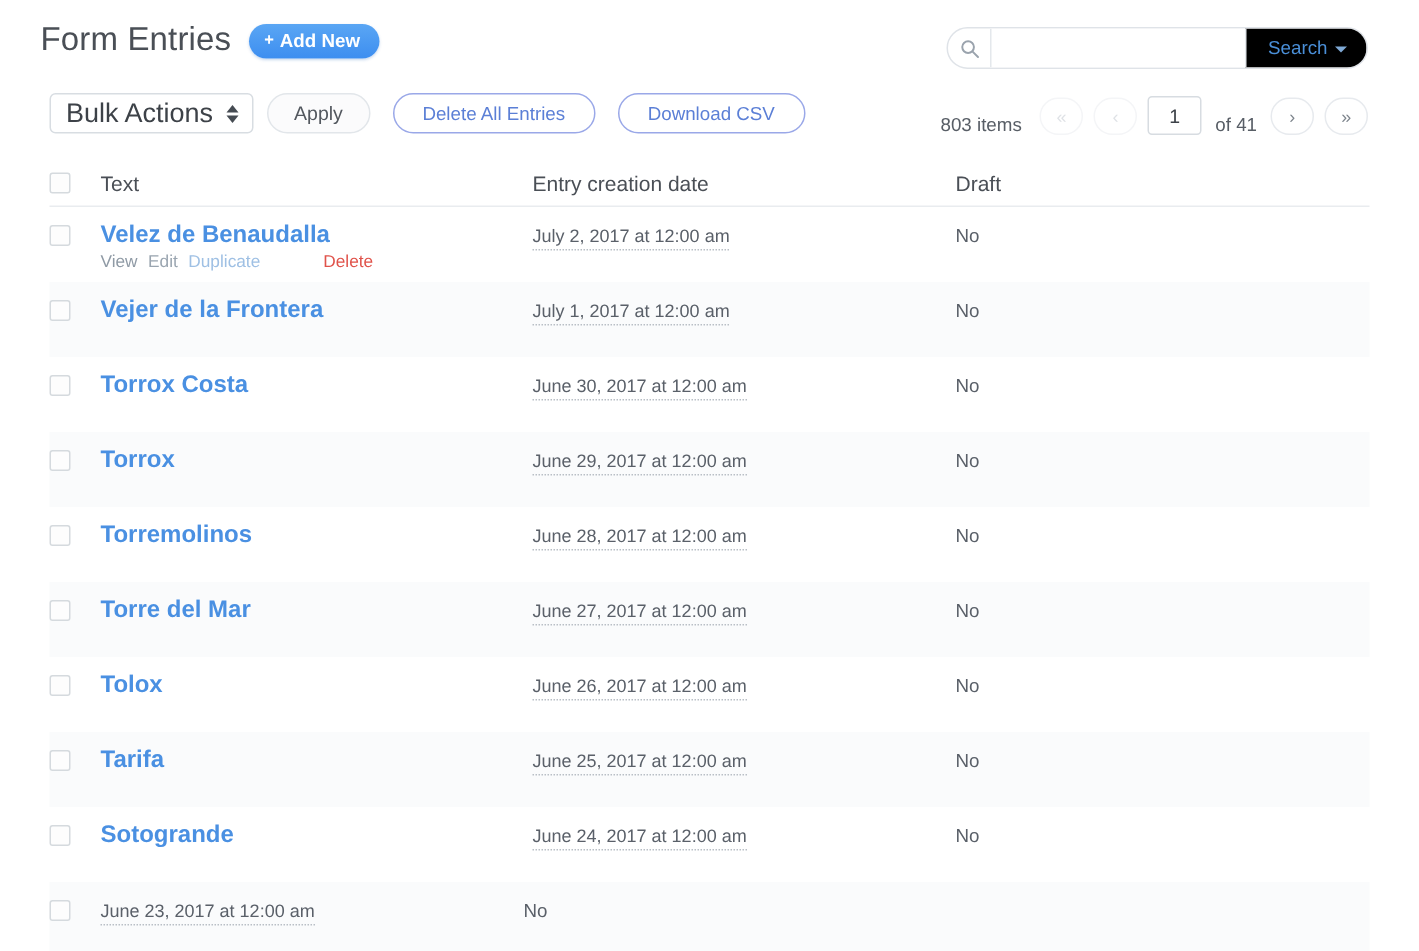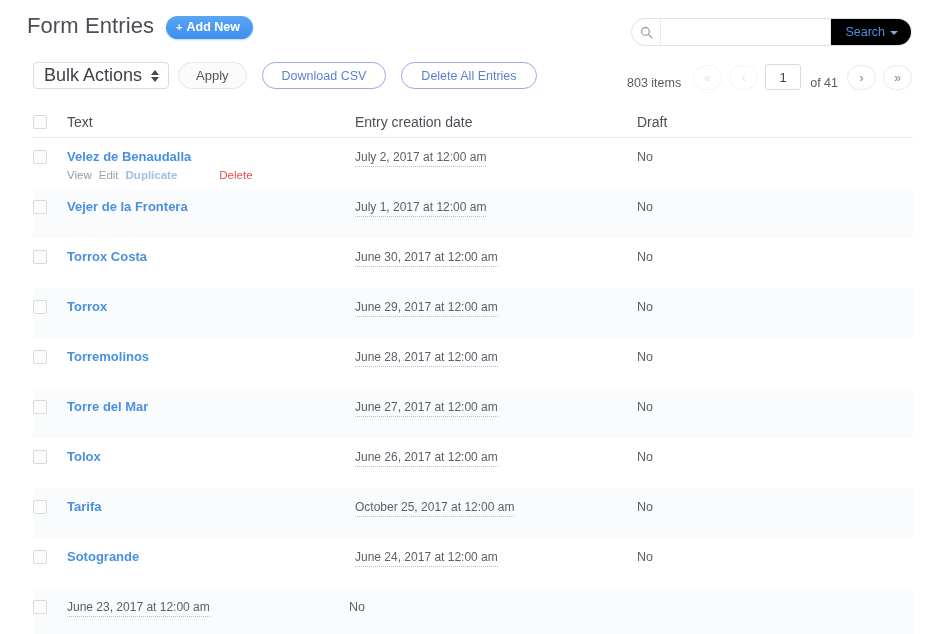--- a/index.html
+++ b/index.html
@@ -136,29 +136,29 @@
     border-radius: 2px; background: #fdfdfd; cursor: pointer; display: block;
   }
 
   .row {
     display: flex; align-items: flex-start;
     height: 50px; padding-top: 11px;
     font-size: 13px;
   }
   .row.alt { background: #fafbfc; }
   .entry-link {
-    color: #4a90e2; font-weight: 700; font-size: 13px;
+    color: #4a90e2; font-weight: 700; font-size: 16px;
     text-decoration: none; cursor: pointer; display: inline-block;
     line-height: 15px;
   }
   .row-actions { margin-top: 4px; font-size: 11.5px; line-height: 14px; white-space: nowrap; }
   .row-actions a { text-decoration: none; cursor: pointer; margin-right: 7px; }
   .ra-view { color: #8f9aa5; }
   .ra-edit { color: #9aa5b0; }
-  .ra-duplicate { color: #9fc0e4; font-weight: bold; }
+  .ra-duplicate { color: #9fc0e4; }
   .ra-delete { color: #e0524a; margin-left: 35px; }
   .date-cell {
     color: #5a6069; font-size: 12px; line-height: 15px;
     border-bottom: 1px dotted #b9bfc6; display: inline-block; padding-bottom: 1px;
   }
   .draft-cell { color: #5a6069; font-size: 12.5px; line-height: 15px; }
 </style>
 </head>
 <body>
 
@@ -190,22 +190,22 @@
 
   <div class="toolbar">
     <div class="bulk-select">
       <span>Bulk Actions</span>
       <span class="spin">
           <i class="up"></i>
           <i class="dn"></i>
         </span>
     </div>
     <button class="apply-btn">Apply</button>
+    <button class="outline-btn">Delete All Entries</button>
     <button class="outline-btn">Download CSV</button>
-    <button class="outline-btn">Delete All Entries</button>
   </div>
 
   <div class="pagination">
     <span class="items-count">803 items</span>
     <span class="pg-btn disabled">«</span>
     <span class="pg-btn disabled">‹</span>
     <input class="pg-input" type="text" value="1" style="">
     <span class="pg-of">of 41</span>
     <span class="pg-btn">›</span>
     <span class="pg-btn">»</span>
@@ -275,21 +275,21 @@
           </div>
           <div class="col-text"><a class="entry-link">Tolox</a></div>
           <div class="col-date"><span class="date-cell">June 26, 2017 at 12:00 am</span></div>
           <div class="col-draft"><span class="draft-cell">No</span></div>
         </div>
         <div class="row alt">
           <div class="col-check">
             <span class="cb"></span>
           </div>
           <div class="col-text"><a class="entry-link">Tarifa</a></div>
-          <div class="col-date"><span class="date-cell">October 25, 2017 at 12:00 am</span></div>
+          <div class="col-date"><span class="date-cell">June 25, 2017 at 12:00 am</span></div>
           <div class="col-draft"><span class="draft-cell">No</span></div>
         </div>
         <div class="row">
           <div class="col-check">
             <span class="cb"></span>
           </div>
           <div class="col-text"><a class="entry-link">Sotogrande</a></div>
           <div class="col-date"><span class="date-cell">June 24, 2017 at 12:00 am</span></div>
           <div class="col-draft"><span class="draft-cell">No</span></div>
         </div>

